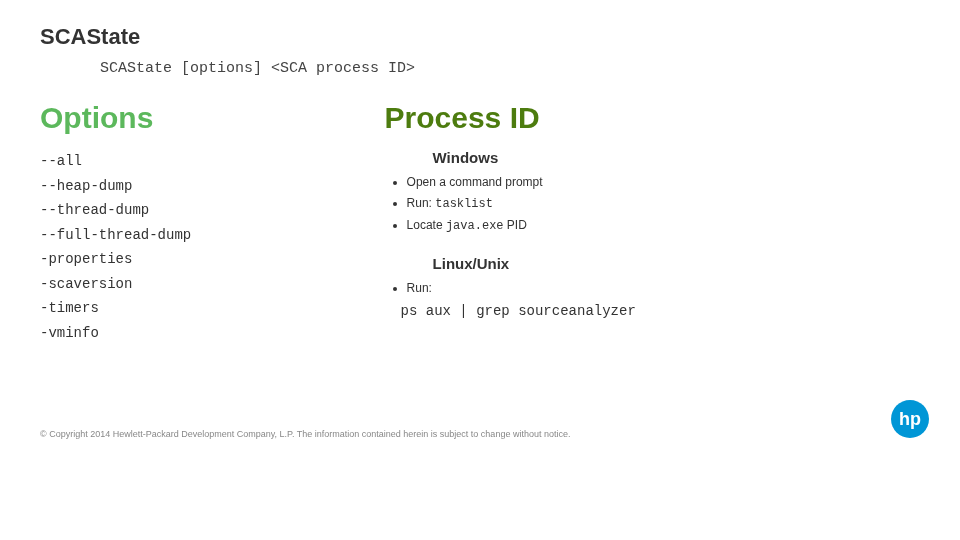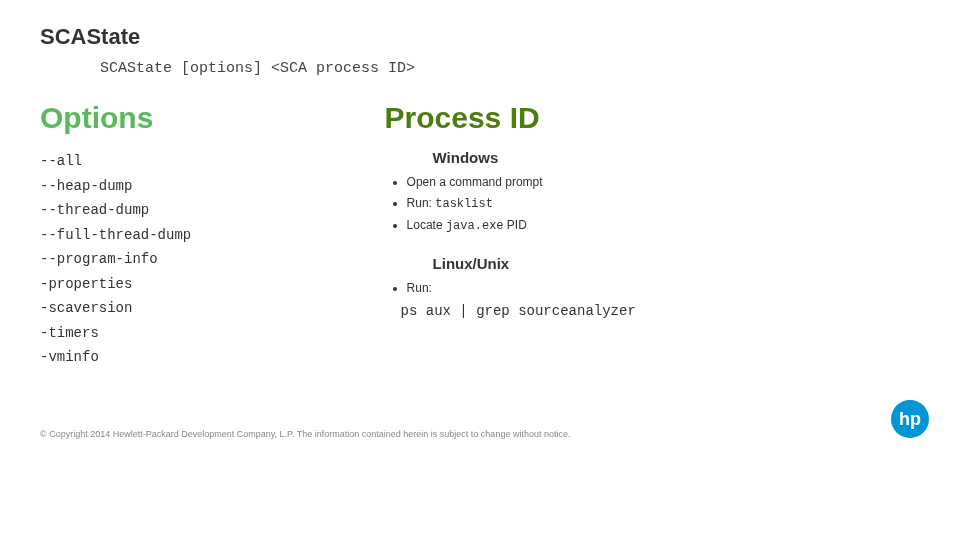--- a/index.html
+++ b/index.html
@@ -151,21 +151,20 @@
 
   <div class="two-col">
 
     <div class="col-options">
       <div class="col-heading">Options</div>
       <ul class="options-list">
         <li>--all</li>
         <li>--heap-dump</li>
         <li>--thread-dump</li>
         <li>--full-thread-dump</li>
-        <li>--program-info</li>
         <li>-properties</li>
         <li>-scaversion</li>
         <li>-timers</li>
         <li>-vminfo</li>
       </ul>
     </div>
 
     <div class="col-process">
       <div class="col-heading process-id">Process ID</div>
 

